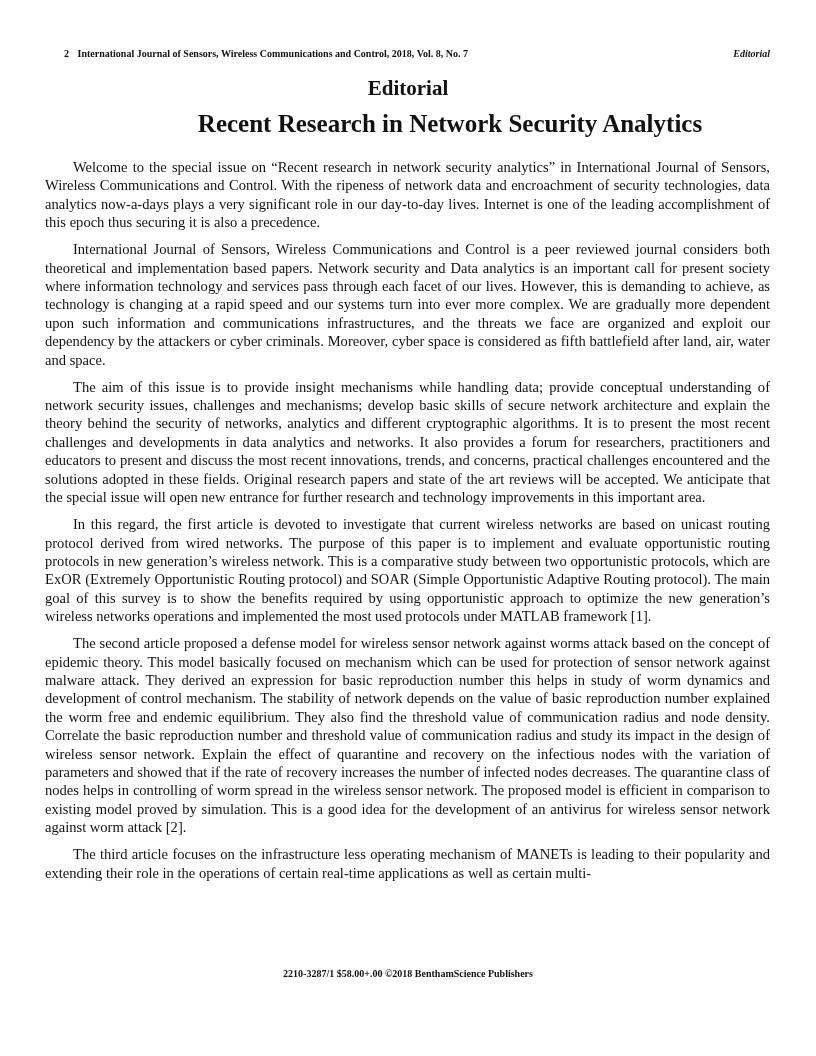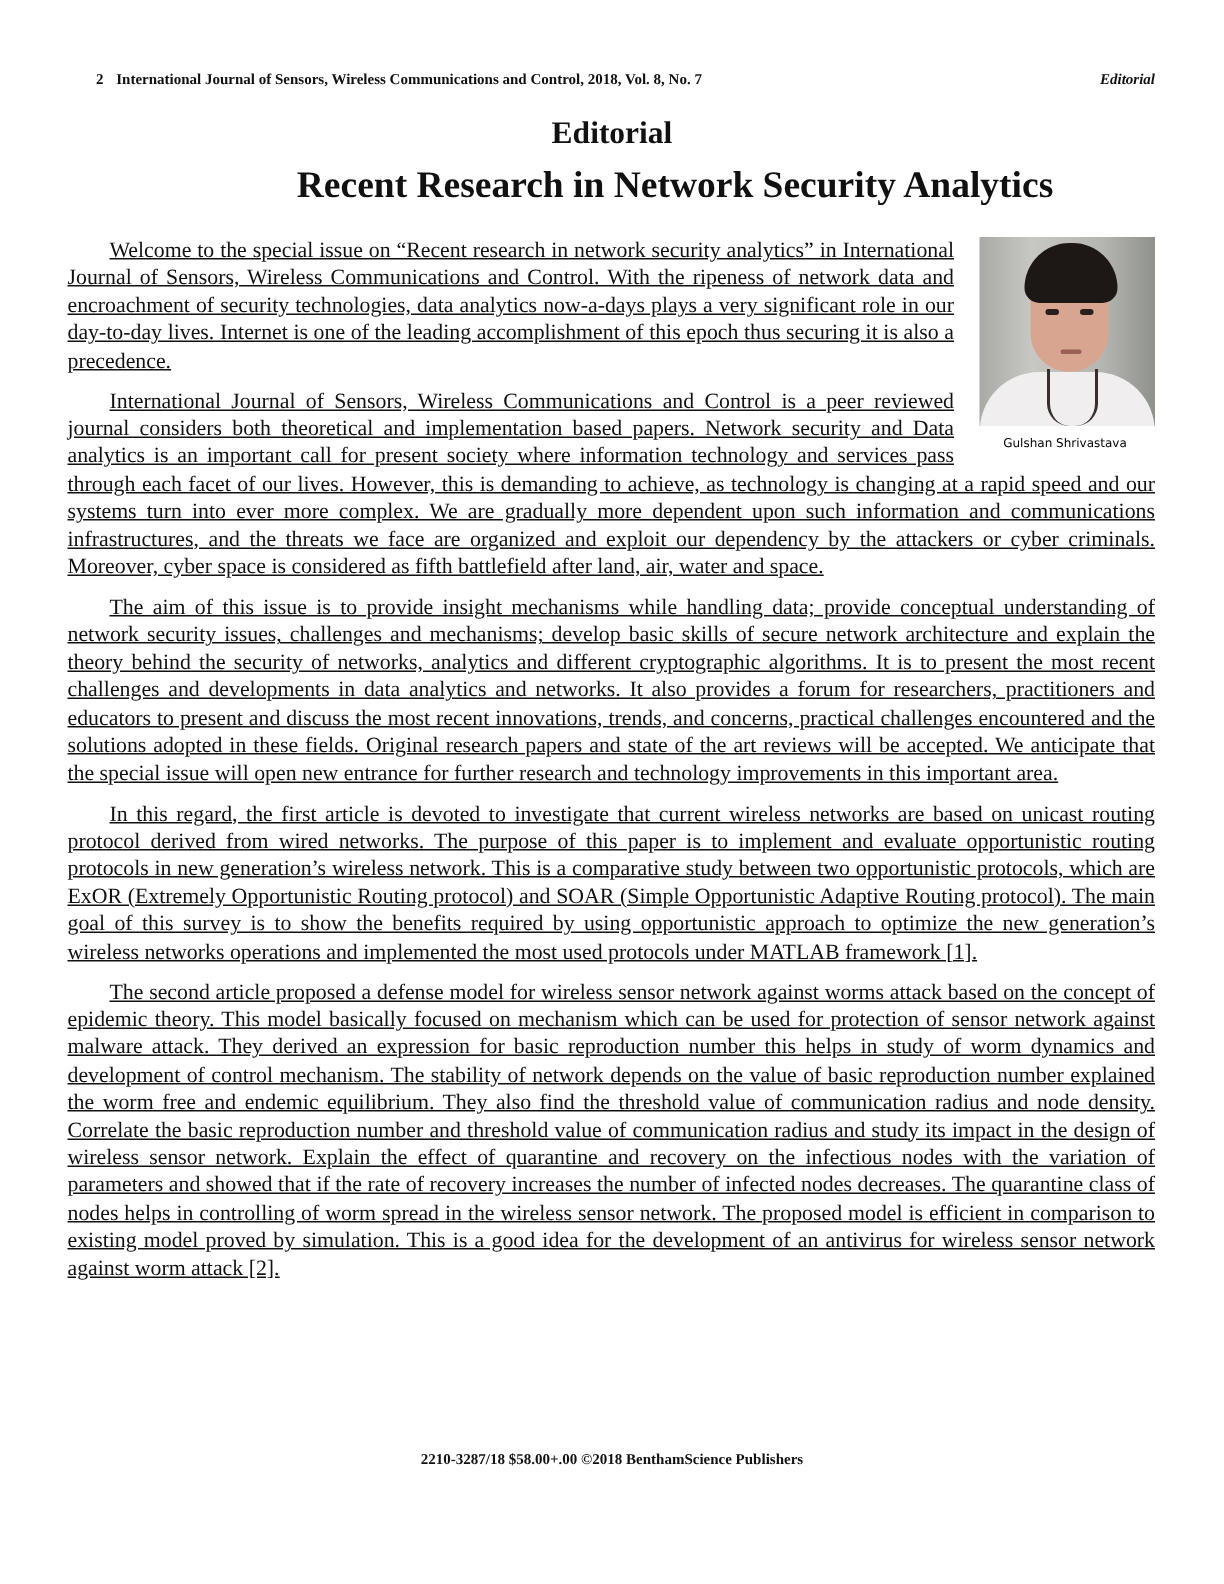--- a/index.html
+++ b/index.html
@@ -11,21 +11,21 @@
   .running-head .left .pg { font-style: normal; margin-right: 6px; }
   .running-head .left .j { }
   .running-head .left .y { font-style: normal; }
   .running-head .right { position: absolute; right: 0; top: 0; font-style: italic; }
   .kicker { position: absolute; left: 0; width: 816px; top: 76px; text-align: center;
             font-size: 21px; font-weight: bold; }
   .title { position: absolute; left: 0; width: 816px; top: 110px; text-align: center;
            font-size: 25px; font-weight: bold; padding-left: 42px; }
   .body { position: absolute; left: 45px; top: 158px; width: 725px;
           font-size: 14.55px; line-height: 18.4px; text-align: justify; hyphens: manual; }
-  .body p { margin: 0 0 8.6px 0; text-indent: 28px; text-decoration: underline; }
+  .body p { margin: 0 0 8.6px 0; text-indent: 28px; }
   .photo-wrap { float: right; width: 120px; margin: 0 0 0 14px; height: 144px; }
   .photo { width: 117px; height: 126px; margin-left: 3px; position: relative; overflow: hidden;
            background: linear-gradient(90deg, #a9aaa6 0%, #c7c8c4 30%, #b5b6b1 70%, #8f918c 100%); }
   .photo .hair { position: absolute; left: 30px; top: 4px; width: 62px; height: 40px; border-radius: 30px 30px 10px 10px; background: #1d1715; }
   .photo .face { position: absolute; left: 34px; top: 20px; width: 52px; height: 70px; border-radius: 24px 24px 28px 28px; background: #d7a590; }
   .photo .eye1, .photo .eye2 { position: absolute; top: 48px; width: 9px; height: 4px; border-radius: 3px; background: #2a1e1a; }
   .photo .eye1 { left: 44px; } .photo .eye2 { left: 67px; }
   .photo .mouth { position: absolute; left: 54px; top: 75px; width: 14px; height: 3px; border-radius: 2px; background: #9c5f55; }
   .photo .shirt { position: absolute; left: 0; top: 90px; width: 117px; height: 40px; border-radius: 40px 40px 0 0; background: #f1eeef; }
   .photo .collar { position: absolute; left: 45px; top: 88px; width: 30px; height: 38px; border-left: 2px solid #3a2e2d; border-right: 2px solid #3a2e2d; border-radius: 0 0 15px 15px; }
@@ -44,35 +44,24 @@
     <span class="y">2018,</span>
     <span class="j">Vol. 8, No. 7</span>
   </div>
   <div class="right">Editorial</div>
 </div>
 
 <div class="kicker">Editorial</div>
 <div class="title">Recent Research in Network Security Analytics</div>
 
 <div class="body">
-  <div class="photo-wrap">
-    <div class="photo">
-      <div class="shirt"></div>
-      <div class="collar"></div>
-      <div class="face"></div>
-      <div class="hair"></div>
-      <div class="eye1"></div>
-      <div class="eye2"></div>
-      <div class="mouth"></div>
-    </div>
-    <span class="caption">Gulshan Shrivastava</span>
-  </div>
   <p>Welcome to the special issue on “Recent research in network security analytics” in International Journal of Sensors, Wireless Communications and Control. With the ripe­ness of network data and encroachment of security technologies, data analytics now-a-days plays a very significant role in our day-to-day lives. Internet is one of the leading accomplishment of this epoch thus securing it is also a precedence.</p>
   <p>International Journal of Sensors, Wireless Communications and Control is a peer re­viewed journal considers both theoretical and implementation based papers. Network security and Data analytics is an important call for present society where information technology and services pass through each facet of our lives. However, this is demanding to achieve, as tech­nology is changing at a rapid speed and our systems turn into ever more complex. We are gradually more de­pendent upon such information and communications infrastructures, and the threats we face are organized and exploit our dependency by the attackers or cyber criminals. Moreover, cyber space is considered as fifth bat­tlefield after land, air, water and space.</p>
   <p>The aim of this issue is to provide insight mechanisms while handling data; provide conceptual under­standing of network security issues, challenges and mechanisms; develop basic skills of secure network archi­tecture and explain the theory behind the security of networks, analytics and different cryptographic algo­rithms. It is to present the most recent challenges and developments in data analytics and networks. It also provides a forum for researchers, practitioners and educators to present and discuss the most recent innova­tions, trends, and concerns, practical challenges encountered and the solutions adopted in these fields. Origi­nal research papers and state of the art reviews will be accepted. We anticipate that the special issue will open new entrance for further research and technology improvements in this important area.</p>
   <p>In this regard, the first article is devoted to investigate that current wireless networks are based on unicast routing protocol derived from wired networks. The purpose of this paper is to implement and evaluate oppor­tunistic routing protocols in new generation’s wireless network. This is a comparative study between two op­portunistic protocols, which are ExOR (Extremely Opportunistic Routing protocol) and SOAR (Simple Op­portunistic Adaptive Routing protocol). The main goal of this survey is to show the benefits required by using opportunistic approach to optimize the new generation’s wireless networks operations and implemented the most used protocols under MATLAB framework [1].</p>
   <p>The second article proposed a defense model for wireless sensor network against worms attack based on the concept of epidemic theory. This model basically focused on mechanism which can be used for protection of sensor network against malware attack. They derived an expression for basic reproduction number this helps in study of worm dynamics and development of control mechanism. The stability of network depends on the value of basic reproduction number explained the worm free and endemic equilibrium. They also find the threshold value of communication radius and node density. Correlate the basic reproduction number and threshold value of communication radius and study its impact in the design of wireless sensor network. Ex­plain the effect of quarantine and recovery on the infectious nodes with the variation of parameters and showed that if the rate of recovery increases the number of infected nodes decreases. The quarantine class of nodes helps in controlling of worm spread in the wireless sensor network. The proposed model is efficient in comparison to existing model proved by simulation. This is a good idea for the development of an antivirus for wireless sensor network against worm attack [2].</p>
+  <p>The third article focuses on the infrastructure less operating mechanism of MANETs is leading to their popularity and extending their role in the operations of certain real-time applications as well as certain multi-</p>
 </div>
 
 <div class="footer">
-  <span>2210-3287/18 $58.00+.00</span>
+  <span>2210-3287/1 $58.00+.00</span>
   <span>©2018 BenthamScience Publishers</span>
 </div>
 
 </body></html>

